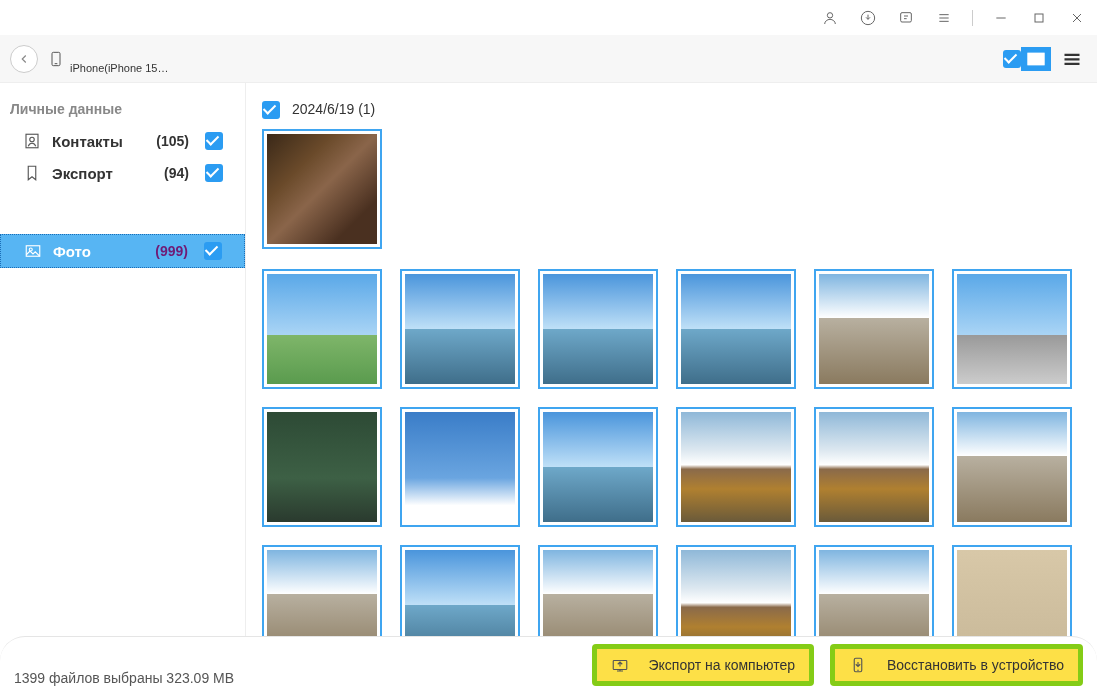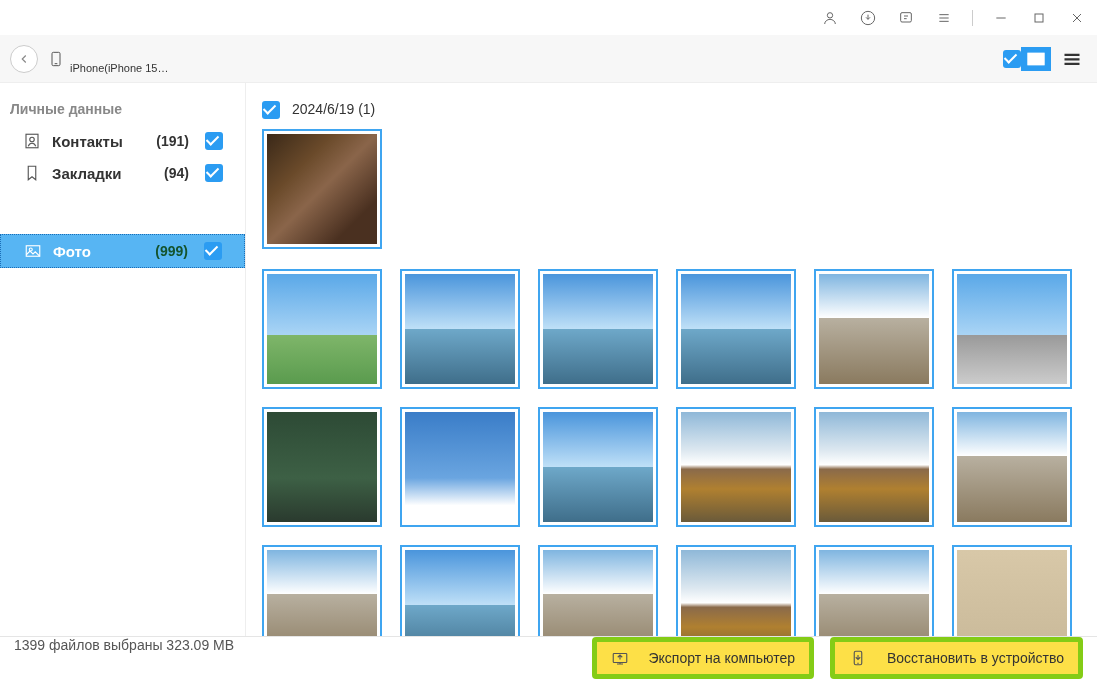--- a/index.html
+++ b/index.html
@@ -21,32 +21,32 @@
 .view-btn.active svg * { stroke: #fff; fill: #fff; }
 
 .body { display: flex; height: calc(686px - 35px - 48px - 50px); }
 .sidebar { width: 246px; background: #fff; border-right: 1px solid #eee; padding-top: 10px; font-weight: bold; }
 .section-title { color: #888; padding: 8px 10px; font-size: 14px; }
 .side-item { display: flex; align-items: center; padding: 6px 22px; gap: 10px; cursor: pointer; }
 .side-item.selected { background: #57b5f3; color: #fff; border: 1px dotted #1a6db7; margin-top: 45px; }
 .side-item .icon { width: 20px; height: 20px; display: flex; align-items: center; justify-content: center; }
 .side-item .label { flex: 1; font-size: 15px; }
 .side-item .count { font-size: 14px; }
-.side-item.selected .count { color: #14532d; }
+.side-item.selected .count { color: #701a75; }
 .side-item .chk { margin-left: 6px; }
 
 .main { flex: 1; overflow-y: auto; padding: 12px 16px; position: relative; }
 .main::-webkit-scrollbar { width: 12px; }
 .main::-webkit-scrollbar-thumb { background: #ccc; border-radius: 6px; }
 .group-header { display: flex; align-items: flex-start; gap: 12px; margin: 6px 0 10px; }
 .thumbs { display: flex; flex-wrap: wrap; gap: 18px; margin-bottom: 20px; }
 .thumb { width: 120px; height: 120px; border: 2px solid #3fa5f0; padding: 3px; cursor: pointer; }
 .thumb .img { width: 100%; height: 100%; }
 
-.footer { height: 50px; display: flex; align-items: flex-start; padding: 0 14px; border-top: 1px solid #e5e5e5; gap: 16px; }
+.footer { height: 50px; display: flex; align-items: flex-end; padding: 0 14px; border-top: 1px solid #e5e5e5; gap: 16px; border-radius: 25px; }
 .footer .status { flex: 1; color: #555; }
 .action-btn { display: flex; align-items: center; gap: 20px; border: 5px solid #84cc16; padding: 7px 14px; border-radius: 4px; cursor: pointer; background: #fde047; }
 
 
 .sky { background: linear-gradient(to bottom, #5aa8e8 0%, #a9d4f5 55%, #7fb66a 55%, #5a9b4e 100%); }
 .skywater { background: linear-gradient(to bottom, #4a95dc 0%, #bfe0f7 50%, #6ea8c9 50%, #3f6e8a 100%); }
 .mountain { background: linear-gradient(to bottom, #7fb5e0 0%, #fff 40%, #b8b0a0 40%, #8a7a5f 100%); }
 .forest { background: linear-gradient(to bottom, #2d4a35 0%, #3d6045 60%, #2a3a2e 100%); }
 .car { background: linear-gradient(to bottom, #8fb8d8 0%, #dde8f0 35%, #fff 48%, #8a6a4a 52%, #b08030 70%, #6a5a3a 100%); }
 .titanic { background: linear-gradient(135deg, #3a2818 0%, #6a4a2a 30%, #8a654a 50%, #4a3020 80%); }
@@ -136,32 +136,32 @@
 
     <div class="side-item">
       <span class="icon">
           <svg width="18" height="18" viewBox="0 0 24 24" fill="none" stroke="#555" stroke-width="1.5">
             <rect x="4" y="3" width="16" height="18"></rect>
             <circle cx="12" cy="10" r="3"></circle>
             <path d="M7 19c1-3 3-4 5-4s4 1 5 4"></path>
           </svg>
         </span>
       <span class="label">Контакты</span>
-      <span class="count">(191)</span>
+      <span class="count">(105)</span>
       <span class="check chk"></span>
     </div>
 
 
     <div class="side-item">
       <span class="icon">
           <svg width="18" height="18" viewBox="0 0 24 24" fill="none" stroke="#555" stroke-width="1.5">
             <path d="M7 3h10v18l-5-4-5 4V3z"></path>
           </svg>
         </span>
-      <span class="label">Закладки</span>
+      <span class="label">Экспорт</span>
       <span class="count">(94)</span>
       <span class="check chk"></span>
     </div>
 
     <div class="side-item selected">
       <span class="icon">
           <svg width="18" height="18" viewBox="0 0 24 24" fill="none" stroke="#fff" stroke-width="1.5">
             <rect x="3" y="5" width="18" height="14"></rect>
             <circle cx="9" cy="10" r="2"></circle>
             <path d="M3 17l5-5 4 4 3-3 6 6"></path>

